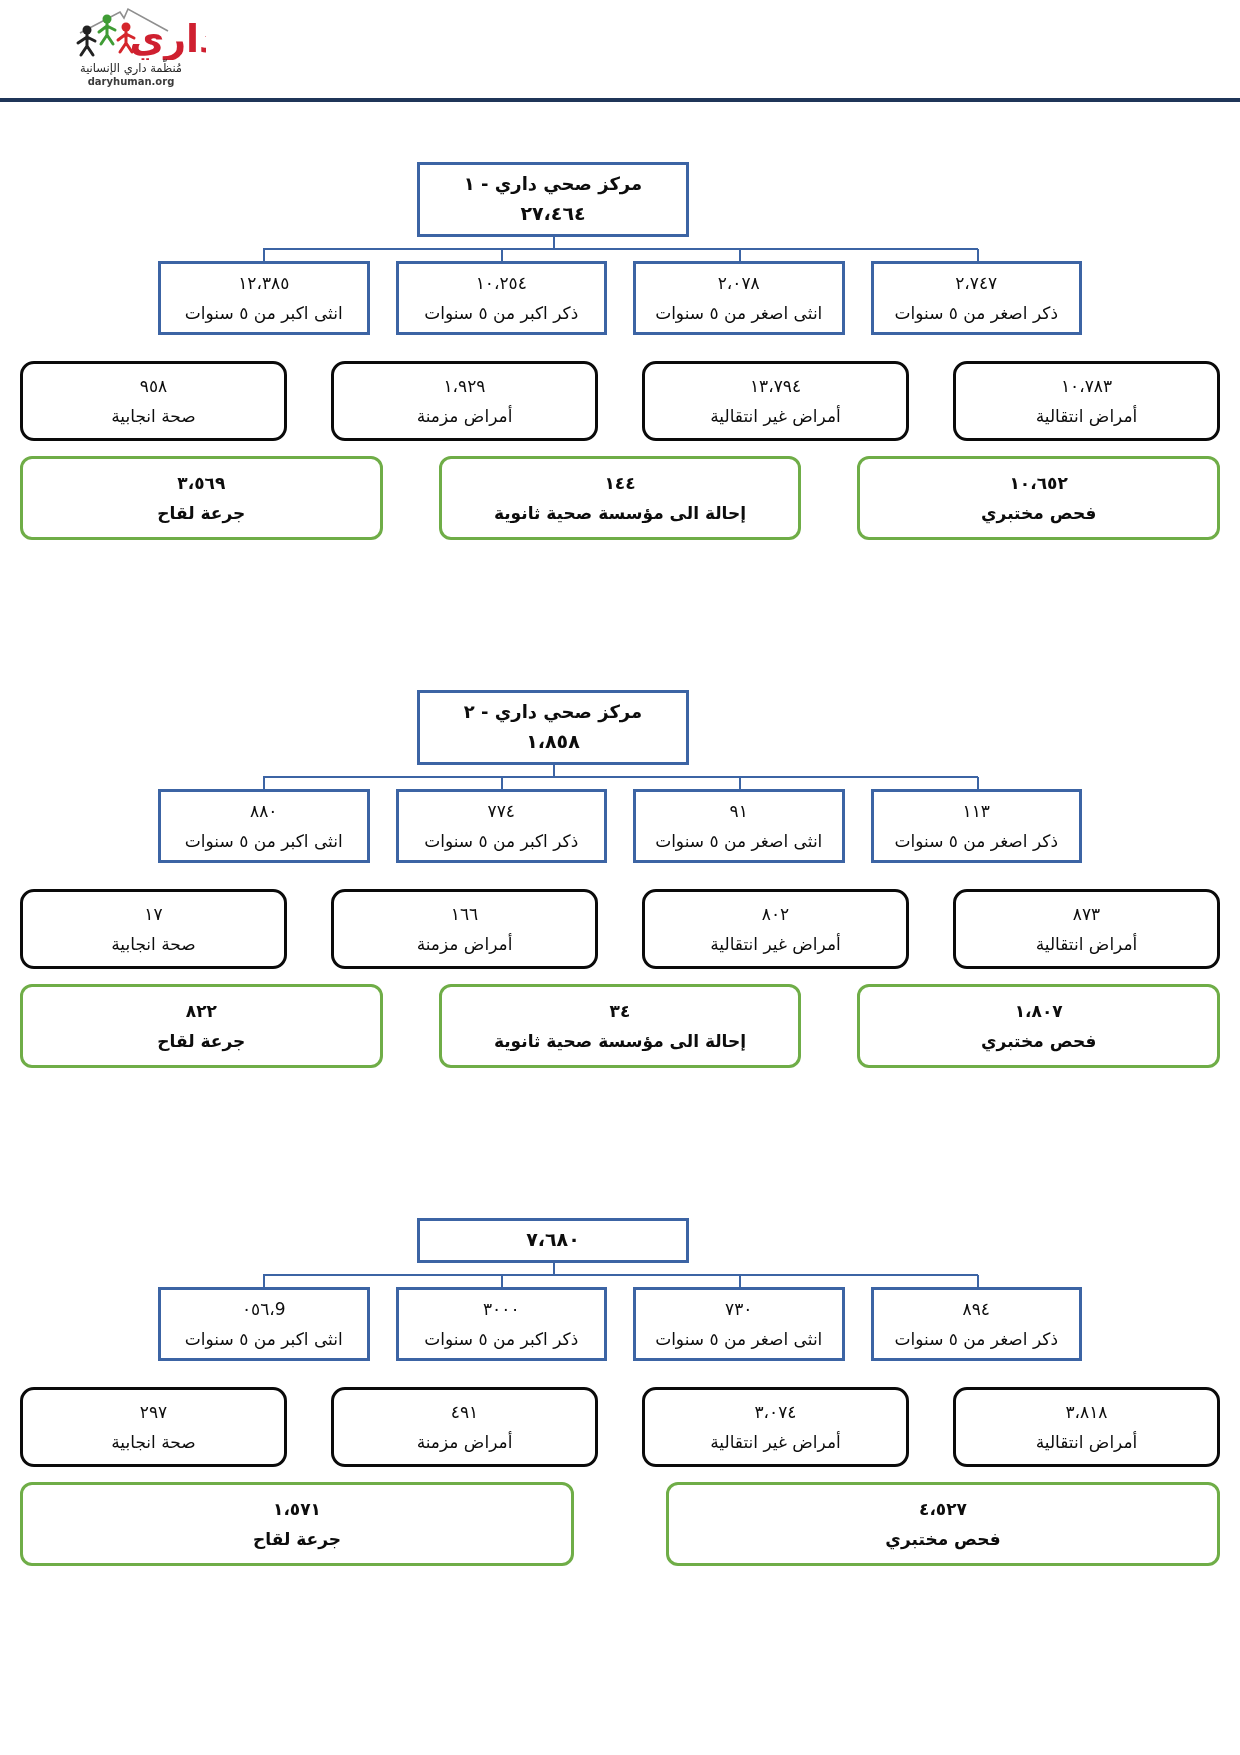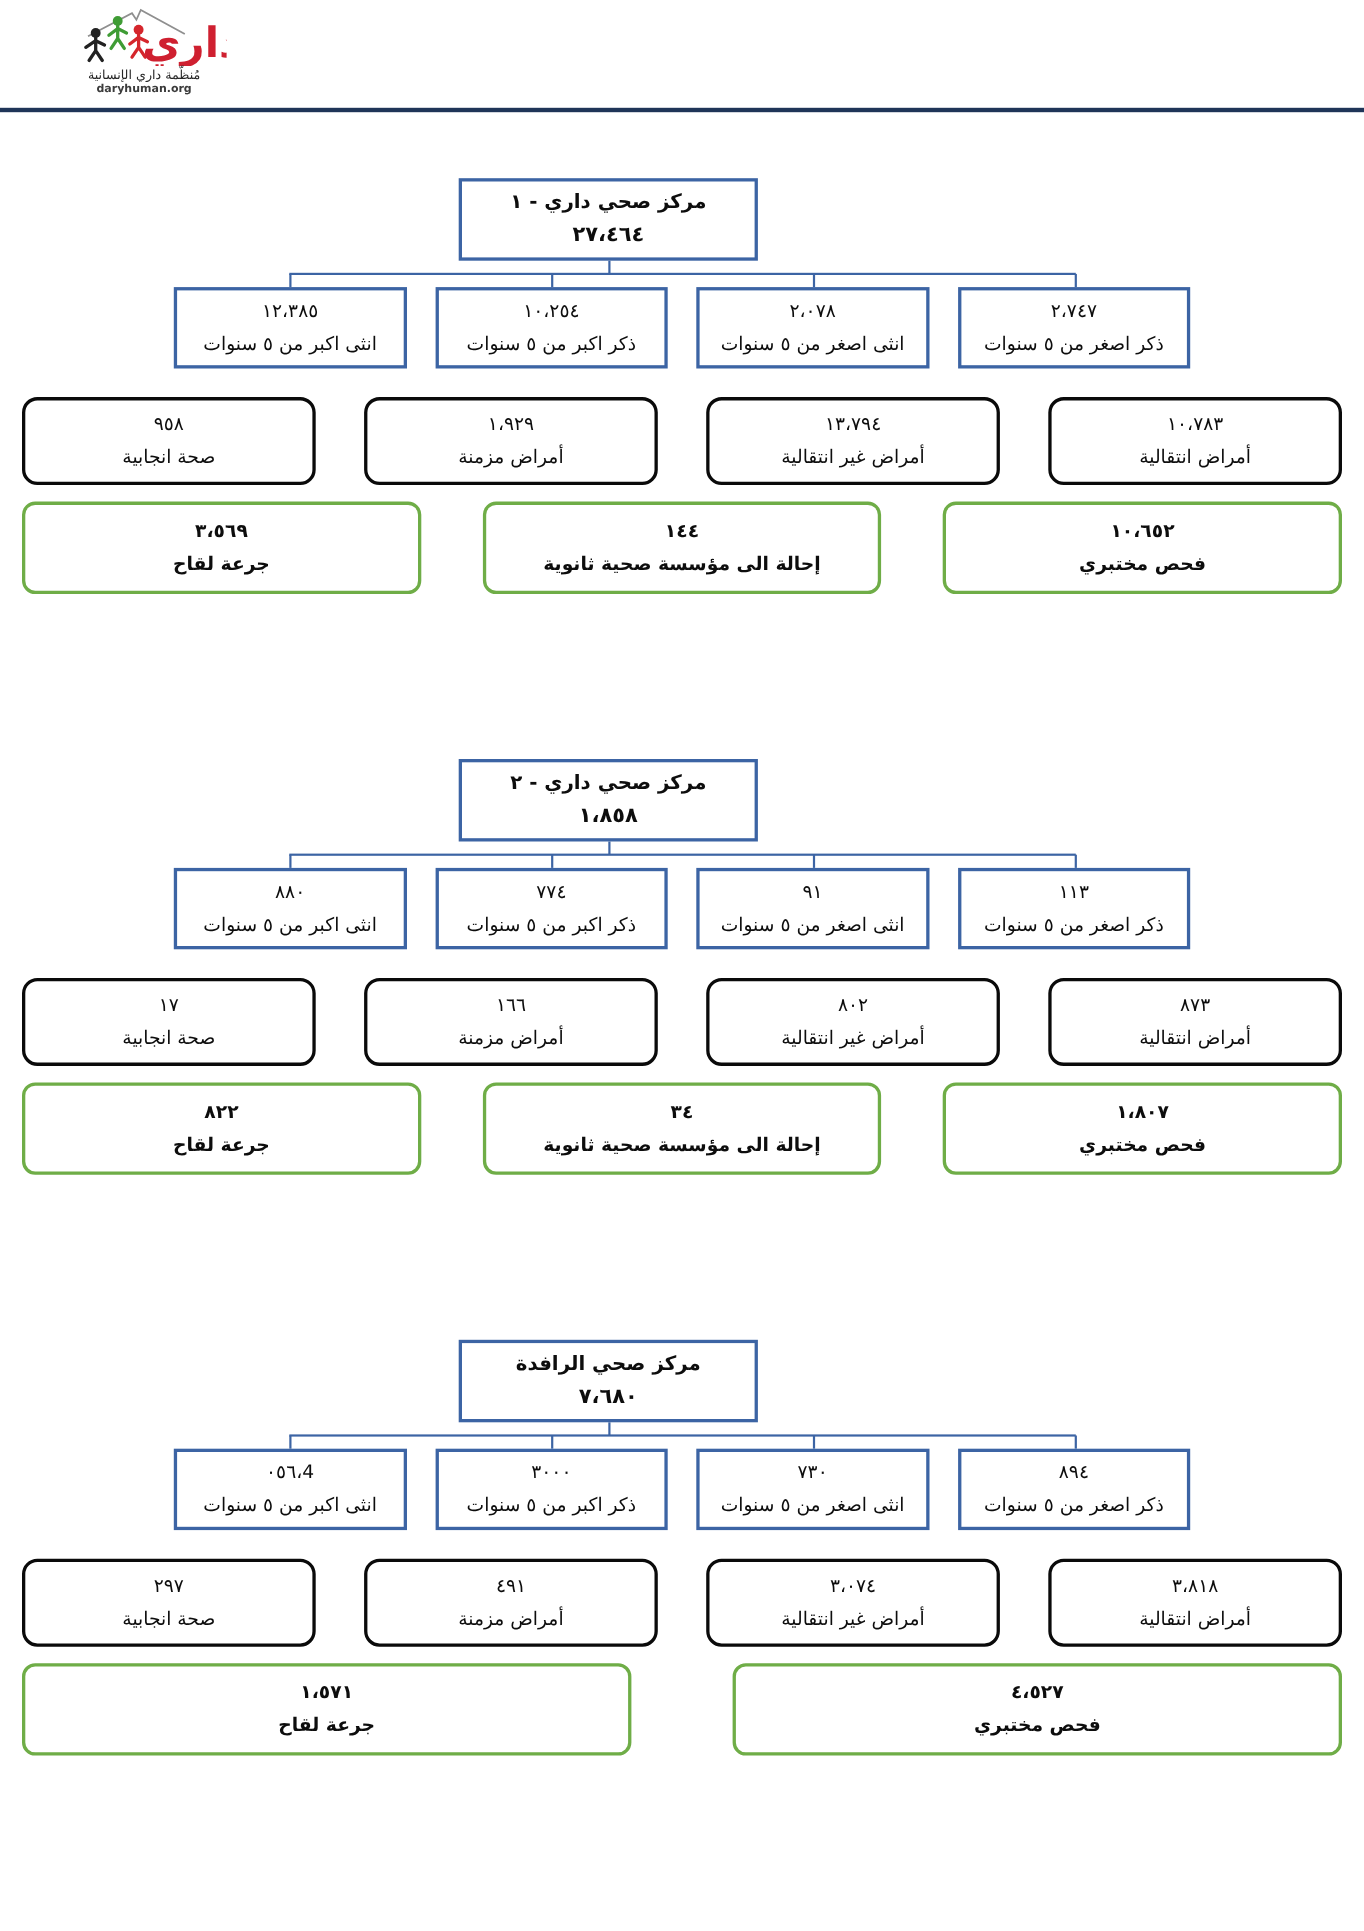--- a/index.html
+++ b/index.html
@@ -215,21 +215,20 @@
       </div>
       <div class="box green">
         <div class="num">٨٢٢</div>
         <div class="lbl">جرعة لقاح</div>
       </div>
     </div>
   </section>
 
   <section class="tree tree-3">
     <div class="root-box">
-      <div class="root-name">مركز صحي الرافدة</div>
       <div class="root-total">٧،٦٨٠</div>
     </div>
     <div class="connector">
       <i class="stub-root"></i>
       <i class="hline"></i>
       <i class="drop d1"></i>
       <i class="drop d2"></i>
       <i class="drop d3"></i>
       <i class="drop d4"></i>
     </div>
@@ -240,21 +239,21 @@
       </div>
       <div class="box blue">
         <div class="num">٧٣٠</div>
         <div class="lbl">انثى اصغر من ٥ سنوات</div>
       </div>
       <div class="box blue">
         <div class="num">٣٠٠٠</div>
         <div class="lbl">ذكر اكبر من ٥ سنوات</div>
       </div>
       <div class="box blue">
-        <div class="num">4،٠٥٦</div>
+        <div class="num">9،٠٥٦</div>
         <div class="lbl">انثى اكبر من ٥ سنوات</div>
       </div>
     </div>
     <div class="row svc-row">
       <div class="box black">
         <div class="num">٣،٨١٨</div>
         <div class="lbl">أمراض انتقالية</div>
       </div>
       <div class="box black">
         <div class="num">٣،٠٧٤</div>

